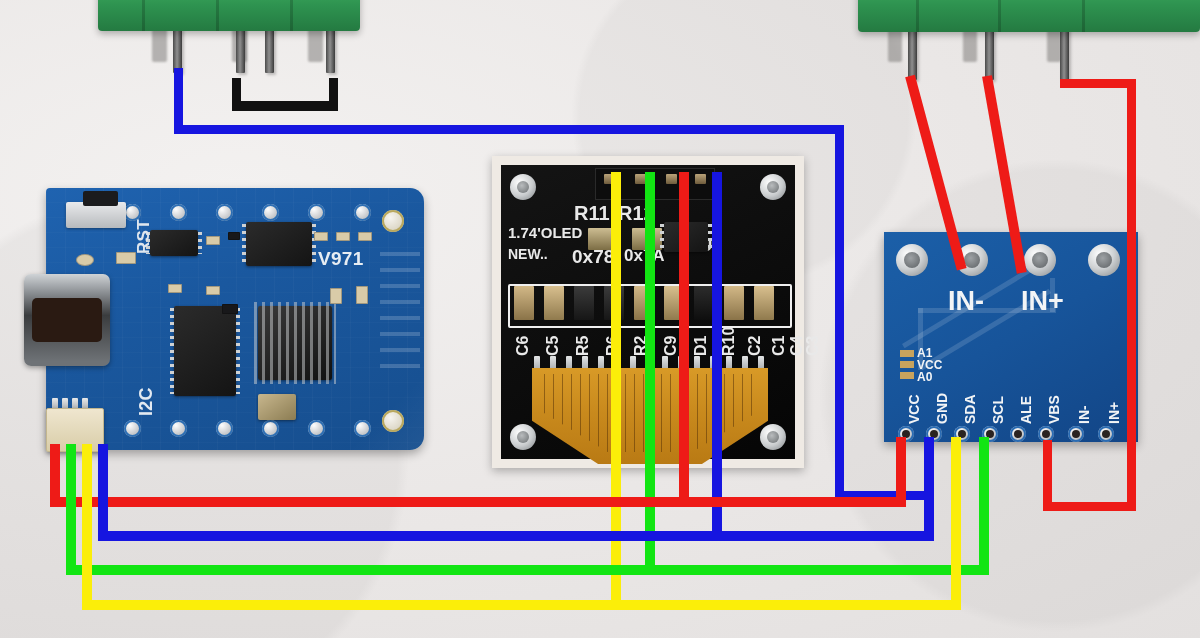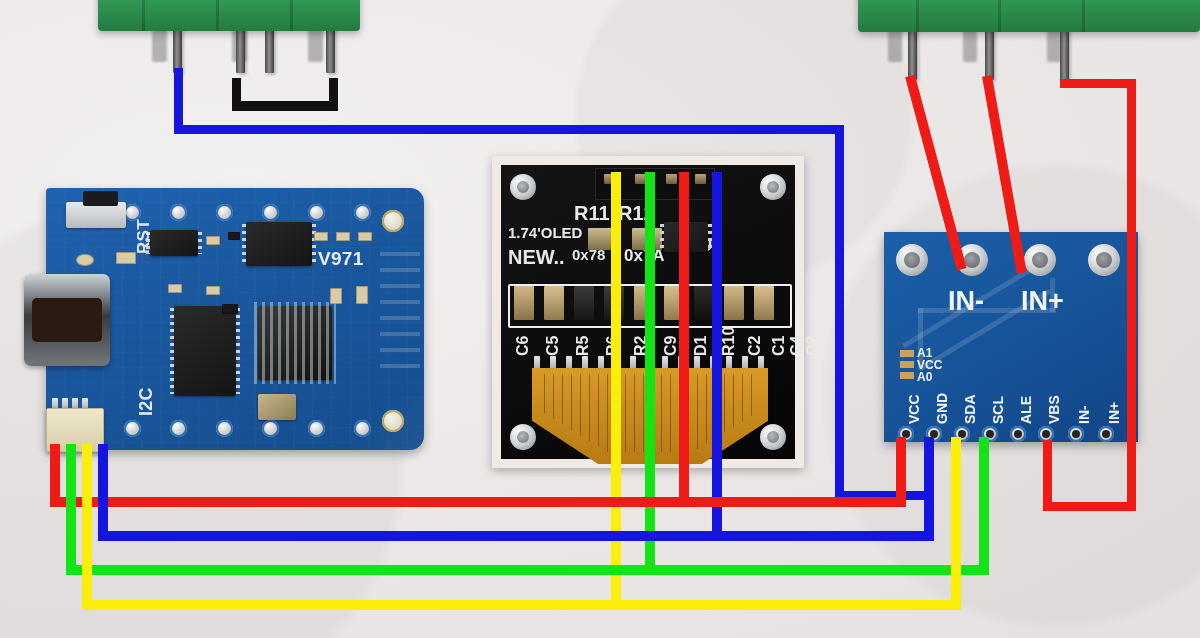--- a/index.html
+++ b/index.html
@@ -222,24 +222,24 @@
     <div class="ohole" style="right:18px;bottom:18px;"></div>
 
     <div class="ohdr" style="left:103px;top:12px;width:118px;height:30px;
          background:#0d0d0d;border:1px solid #2a2a2a;"></div>
     <div class="ohdrpad" style="left:112px;top:18px;"></div>
     <div class="ohdrpad" style="left:143px;top:18px;"></div>
     <div class="ohdrpad" style="left:174px;top:18px;"></div>
     <div class="ohdrpad" style="left:203px;top:18px;"></div>
 
     <div class="oledtxt" style="left:16px;top:68px;font-size:15px;">1.74'OLED</div>
-    <div class="oledtxt" style="left:16px;top:90px;font-size:20px;">NEW..</div>
+    <div class="oledtxt" style="left:16px;top:90px;font-size:14px;">NEW..</div>
     <div class="oledtxt" style="left:82px;top:46px;font-size:20px;">R11</div>
     <div class="oledtxt" style="left:126px;top:46px;font-size:20px;">R12</div>
-    <div class="oledtxt" style="left:80px;top:90px;font-size:15px;">0x78</div>
+    <div class="oledtxt" style="left:80px;top:90px;font-size:19px;">0x78</div>
     <div class="oledtxt" style="left:132px;top:90px;font-size:17px;">0x7A</div>
     <div class="oledtxt" style="left:208px;top:80px;font-size:17px;">U2</div>
 
     <div class="ocap" style="left:96px;top:72px;width:30px;height:22px;
          background:linear-gradient(180deg,#cdbd92,#7c6d44);"></div>
     <div class="ocap" style="left:140px;top:72px;width:30px;height:22px;
          background:linear-gradient(180deg,#cdbd92,#7c6d44);"></div>
     <div class="chip legs" style="left:172px;top:66px;width:44px;height:30px;"></div>
 
     <div class="abs" style="left:16px;top:128px;width:280px;height:40px;

